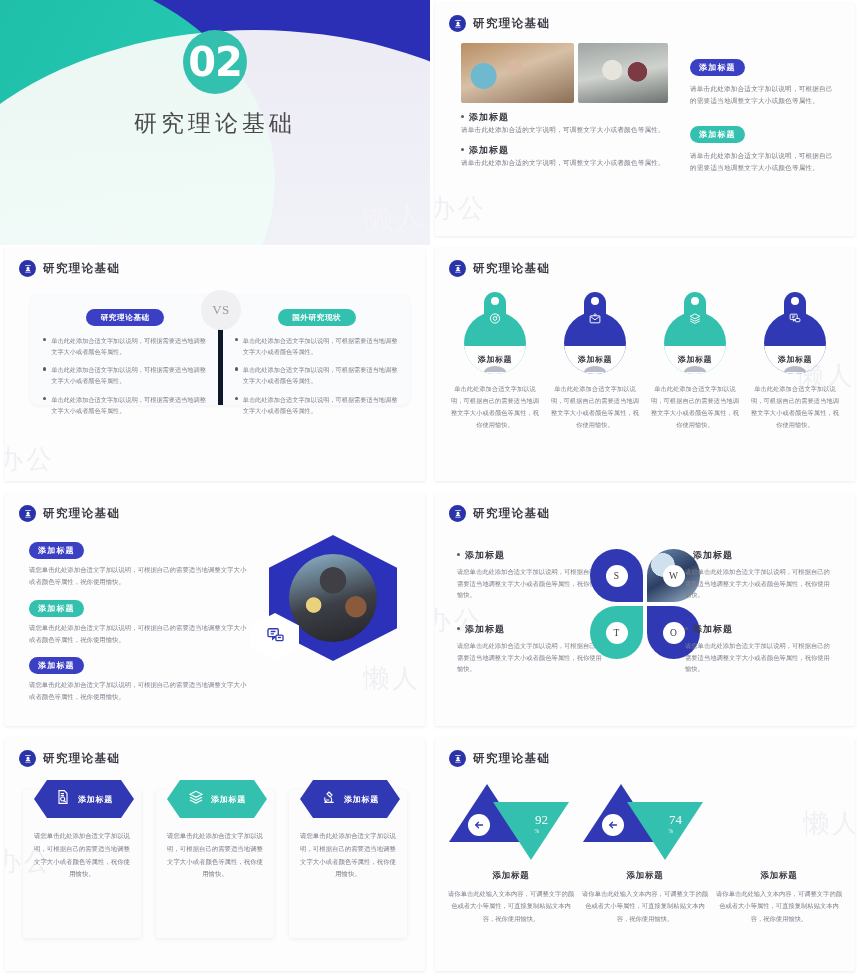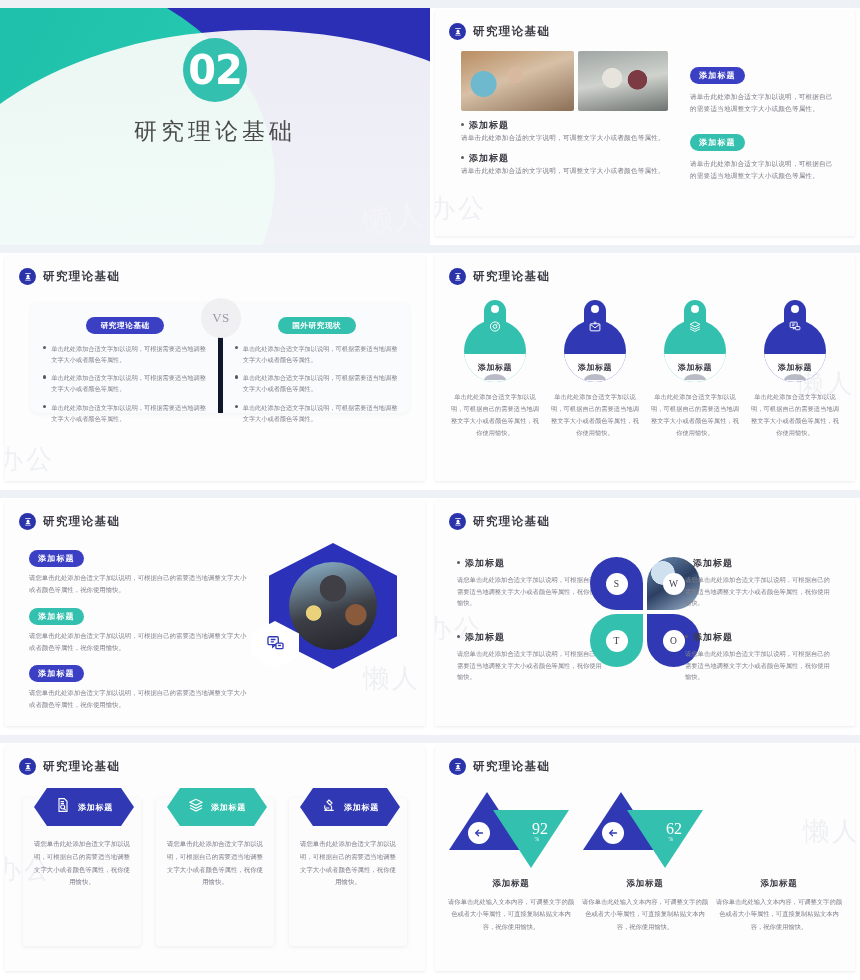--- a/index.html
+++ b/index.html
@@ -13,21 +13,20 @@
     display:grid;
     grid-template-columns:430px 430px;
     grid-template-rows:245px 245px 245px 245px;
     width:860px;height:980px;
   }
   .slide{
     position:relative;
     background:#ffffff;
     overflow:hidden;
     box-sizing:border-box;
-    margin-top:8px;
   }
   .slide-inner{
     position:absolute;
     left:5px;top:3px;right:5px;bottom:9px;
     background:#fdfdfd;
     overflow:hidden;
     box-shadow:0 1px 3px rgba(60,70,110,.10);
   }
 
   
@@ -263,21 +262,21 @@
   .tri-dn{
     position:absolute;right:6px;top:18px;width:0;height:0;
     border-left:38px solid transparent;border-right:38px solid transparent;
     border-top:58px solid #33c0ae;
   }
   .tri-circ{
     position:absolute;left:21px;top:30px;width:22px;height:22px;border-radius:50%;
     background:#fff;display:flex;align-items:center;justify-content:center;z-index:3;
   }
   .tri-num{
-    position:absolute;right:27px;top:28px;color:#fff;font-size:16px;z-index:3;
+    position:absolute;right:27px;top:28px;color:#fff;font-size:13px;z-index:3;
     font-family:"Liberation Serif",serif;
   }
   .tri-pct{position:absolute;right:36px;top:44px;color:#fff;font-size:5.5px;z-index:3;}
   .tri-ttl{margin-top:86px;font-size:8.5px;font-weight:bold;color:#3b3b45;letter-spacing:.8px;}
   .tri-body{margin-top:6px;font-size:6.3px;color:#7c7c88;line-height:1.95;}
 </style>
 </head>
 <body>
 
 <div class="grid">
@@ -714,21 +713,21 @@
         <div class="tri-col">
           <div class="tri-wrap">
             <div class="tri-up"></div>
             <div class="tri-dn"></div>
             <div class="tri-circ">
               <svg width="12" height="12" viewBox="0 0 24 24" fill="none" stroke="#3039b3" stroke-width="2.6" stroke-linecap="round">
                   <path d="M19 12H6"></path>
                   <path d="M11 6.5 5.5 12 11 17.5"></path>
                 </svg>
             </div>
-            <div class="tri-num">62</div>
+            <div class="tri-num">74</div>
             <div class="tri-pct">%</div>
           </div>
           <div class="tri-ttl">添加标题</div>
           <div class="tri-body">请你单击此处输入文本内容，可调整文字的颜色或者大小等属性，可直接复制粘贴文本内容，祝你使用愉快。</div>
         </div>
 
         <div class="tri-col">
           <div class="tri-ttl">添加标题</div>
           <div class="tri-body">请你单击此处输入文本内容，可调整文字的颜色或者大小等属性，可直接复制粘贴文本内容，祝你使用愉快。</div>
         </div>

